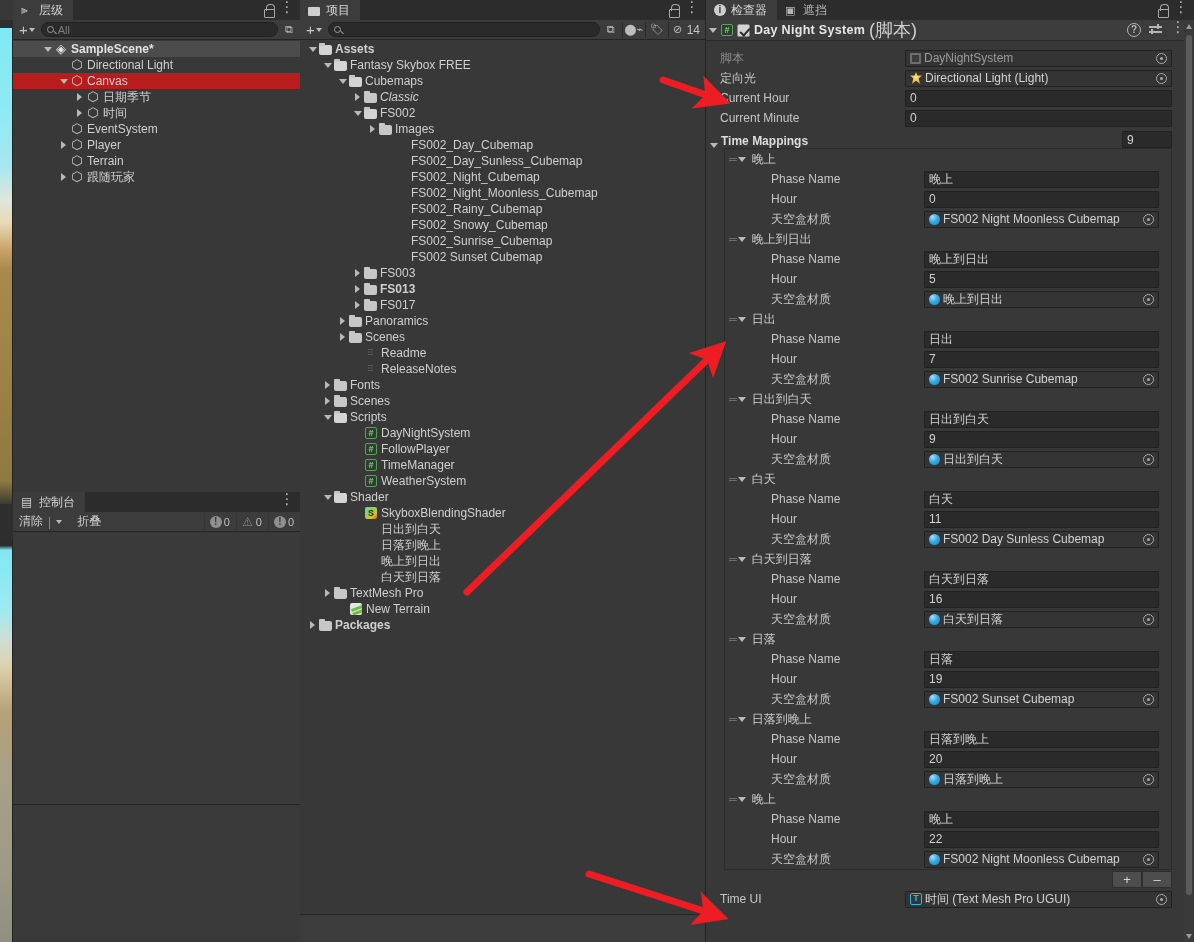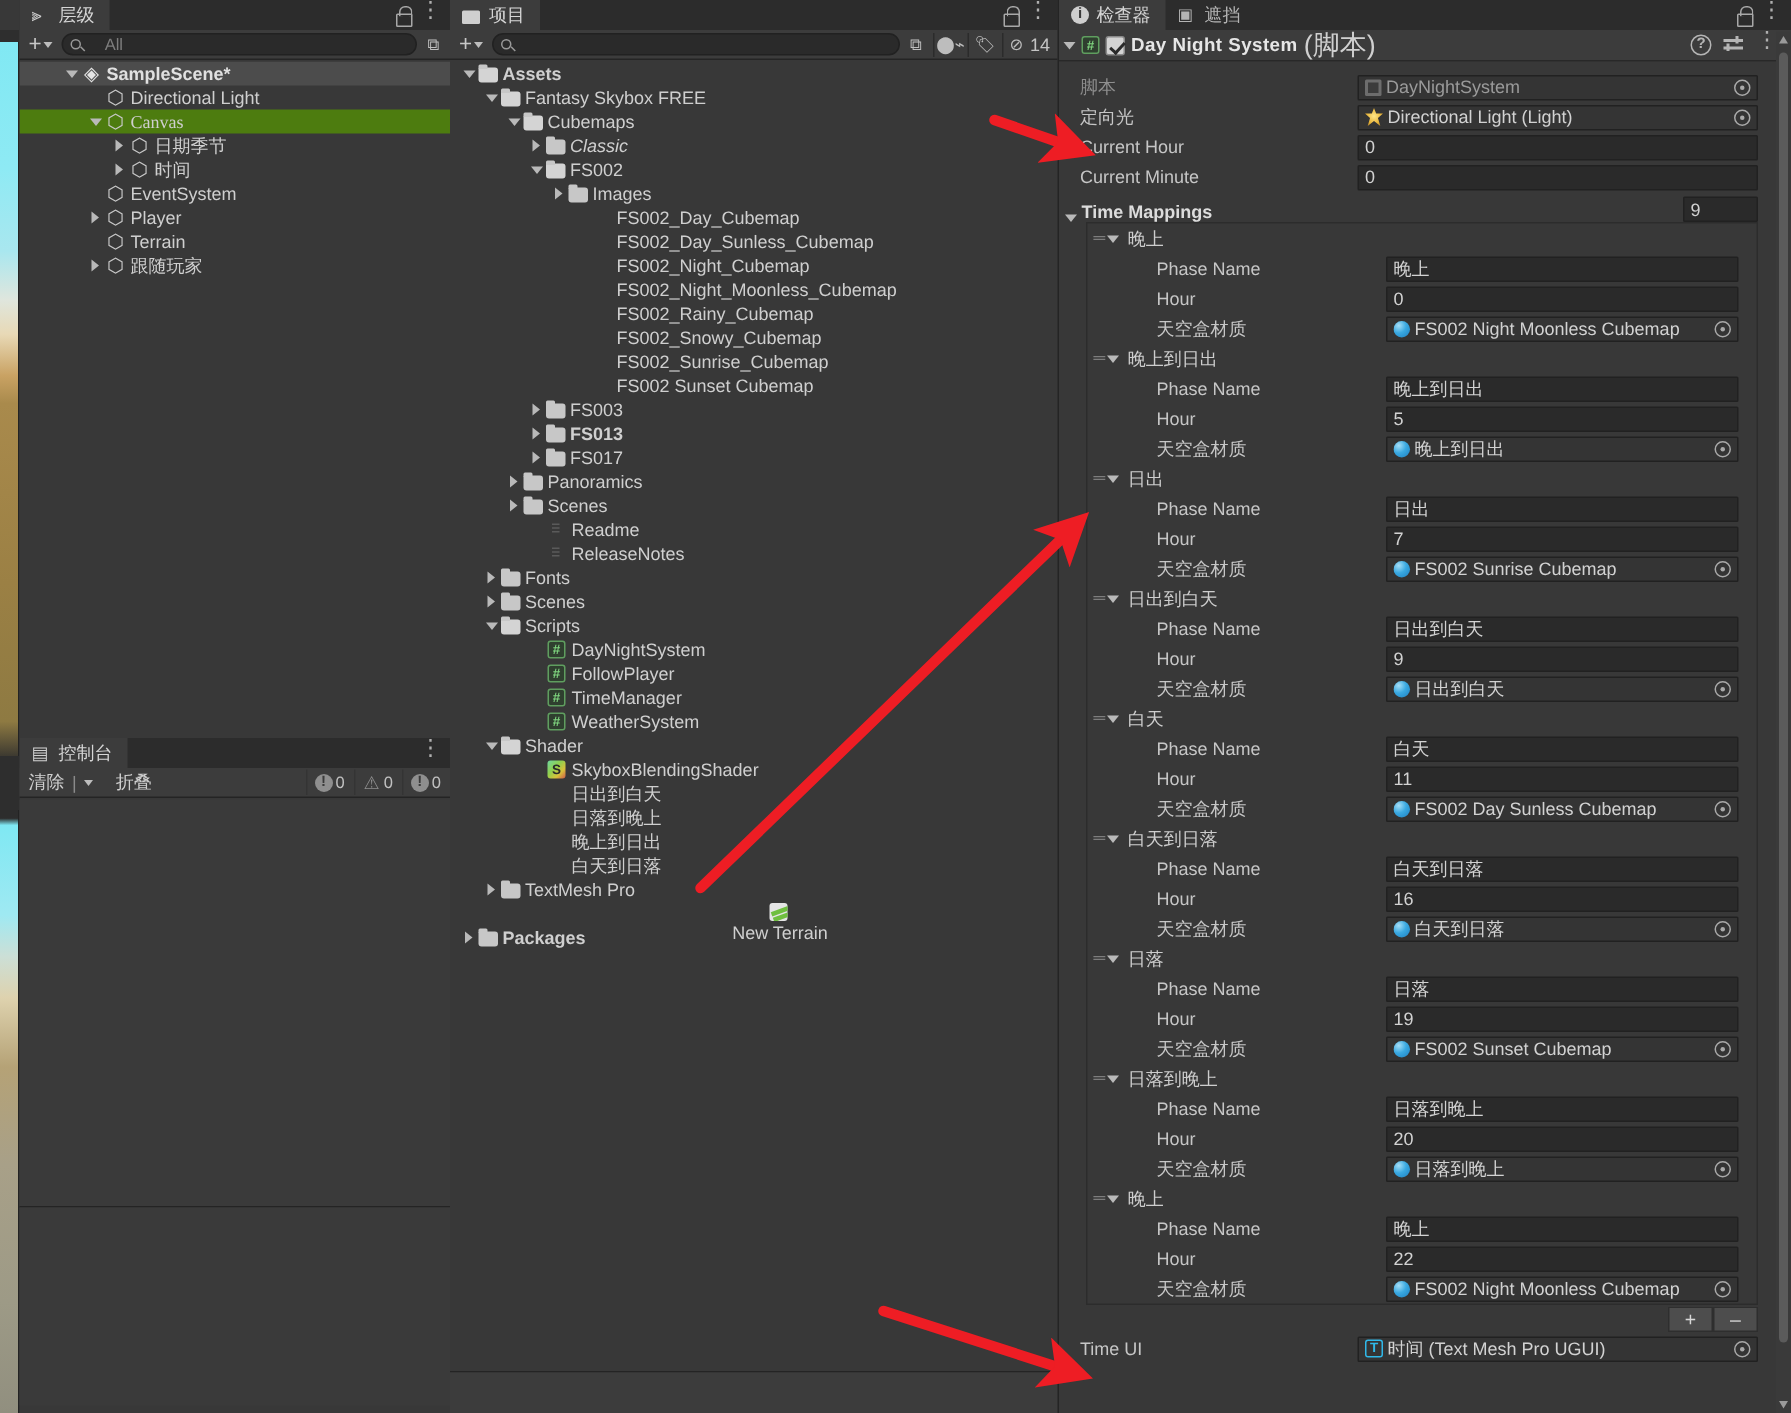--- a/index.html
+++ b/index.html
@@ -72,21 +72,21 @@
     display: flex; align-items: center; gap: 1px; padding: 0 4px; height: 16px;
     color: #c8c8c8;
   }
   .plus-btn .pl { font-size: 15px; line-height: 12px; }
   .caret-dn {
     width: 0; height: 0; border-left: 3.5px solid transparent;
     border-right: 3.5px solid transparent; border-top: 4px solid #bdbdbd;
   }
   .search-field {
     flex: 1; height: 15px; background: #2a2a2a; border: 1px solid #212121;
-    border-radius: 8px; display: flex; align-items: center; padding: 0 5px; gap: 16px;
+    border-radius: 8px; display: flex; align-items: center; padding: 0 5px; gap: 4px;
     color: #7d7d7d; font-size: 11px; min-width: 10px;
   }
   .mag {
     width: 7px; height: 7px; border: 1.3px solid #9a9a9a; border-radius: 50%;
     position: relative; flex: none;
   }
   .mag::after {
     content: ""; position: absolute; left: 5px; top: 5px; width: 4px; height: 1.3px;
     background: #9a9a9a; transform: rotate(45deg);
   }
@@ -95,21 +95,21 @@
     color: #bdbdbd; font-size: 11px; flex: none;
   }
   .sep-v { width: 1px; height: 16px; background: #2b2b2b; }
 
   
   .tree { position: absolute; left: 0; right: 0; top: 0; bottom: 0; overflow: hidden; }
   .row {
     height: 16px; display: flex; align-items: center; white-space: nowrap;
     font-size: 12px; color: #cfcfcf; padding-right: 4px;
   }
-  .row.sel { background: #4d7c0f; font-family: Liberation Serif, serif; }
+  .row.sel { background: #b91c1c; }
   .row.scene-row { background: #4c4c4c; font-weight: bold; color: #e0e0e0; }
   .tw {
     width: 13px; flex: none; display: flex; align-items: center; justify-content: center;
   }
   .tri-r {
     width: 0; height: 0; border-top: 4px solid transparent;
     border-bottom: 4px solid transparent; border-left: 5px solid #b9b9b9;
   }
   .tri-d {
     width: 0; height: 0; border-left: 4px solid transparent;
@@ -677,21 +677,21 @@
             <span class="ico"><span class="ico-sphere"></span></span>
             <span class="lbl">白天到日落</span>
           </div>
           <div class="row" style="padding-left: 21px;">
             <span class="tw">
               <span class="tri-r"></span>
             </span>
             <span class="ico ico-folder"></span>
             <span class="lbl">TextMesh Pro</span>
           </div>
-          <div class="row" style="padding-left: 36px; flex-direction: column;">
+          <div class="row" style="padding-left: 36px;">
             <span class="tw"></span>
             <span class="ico ico-terrain"></span>
             <span class="lbl">New Terrain</span>
           </div>
           <div class="row" style="padding-left: 6px;">
             <span class="tw">
               <span class="tri-r"></span>
             </span>
             <span class="ico ico-folder"></span>
             <span class="lbl" style="font-weight: bold;">Packages</span>

